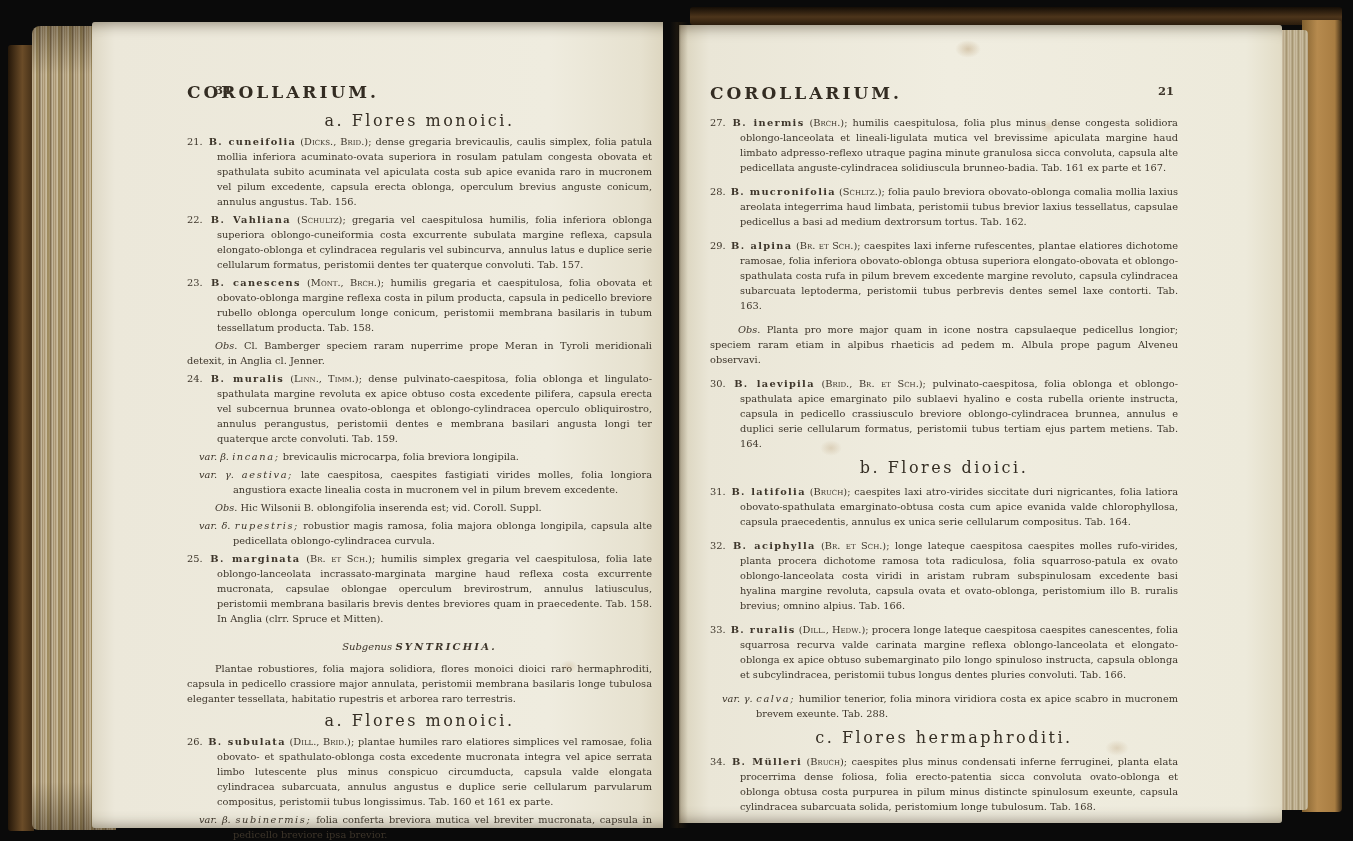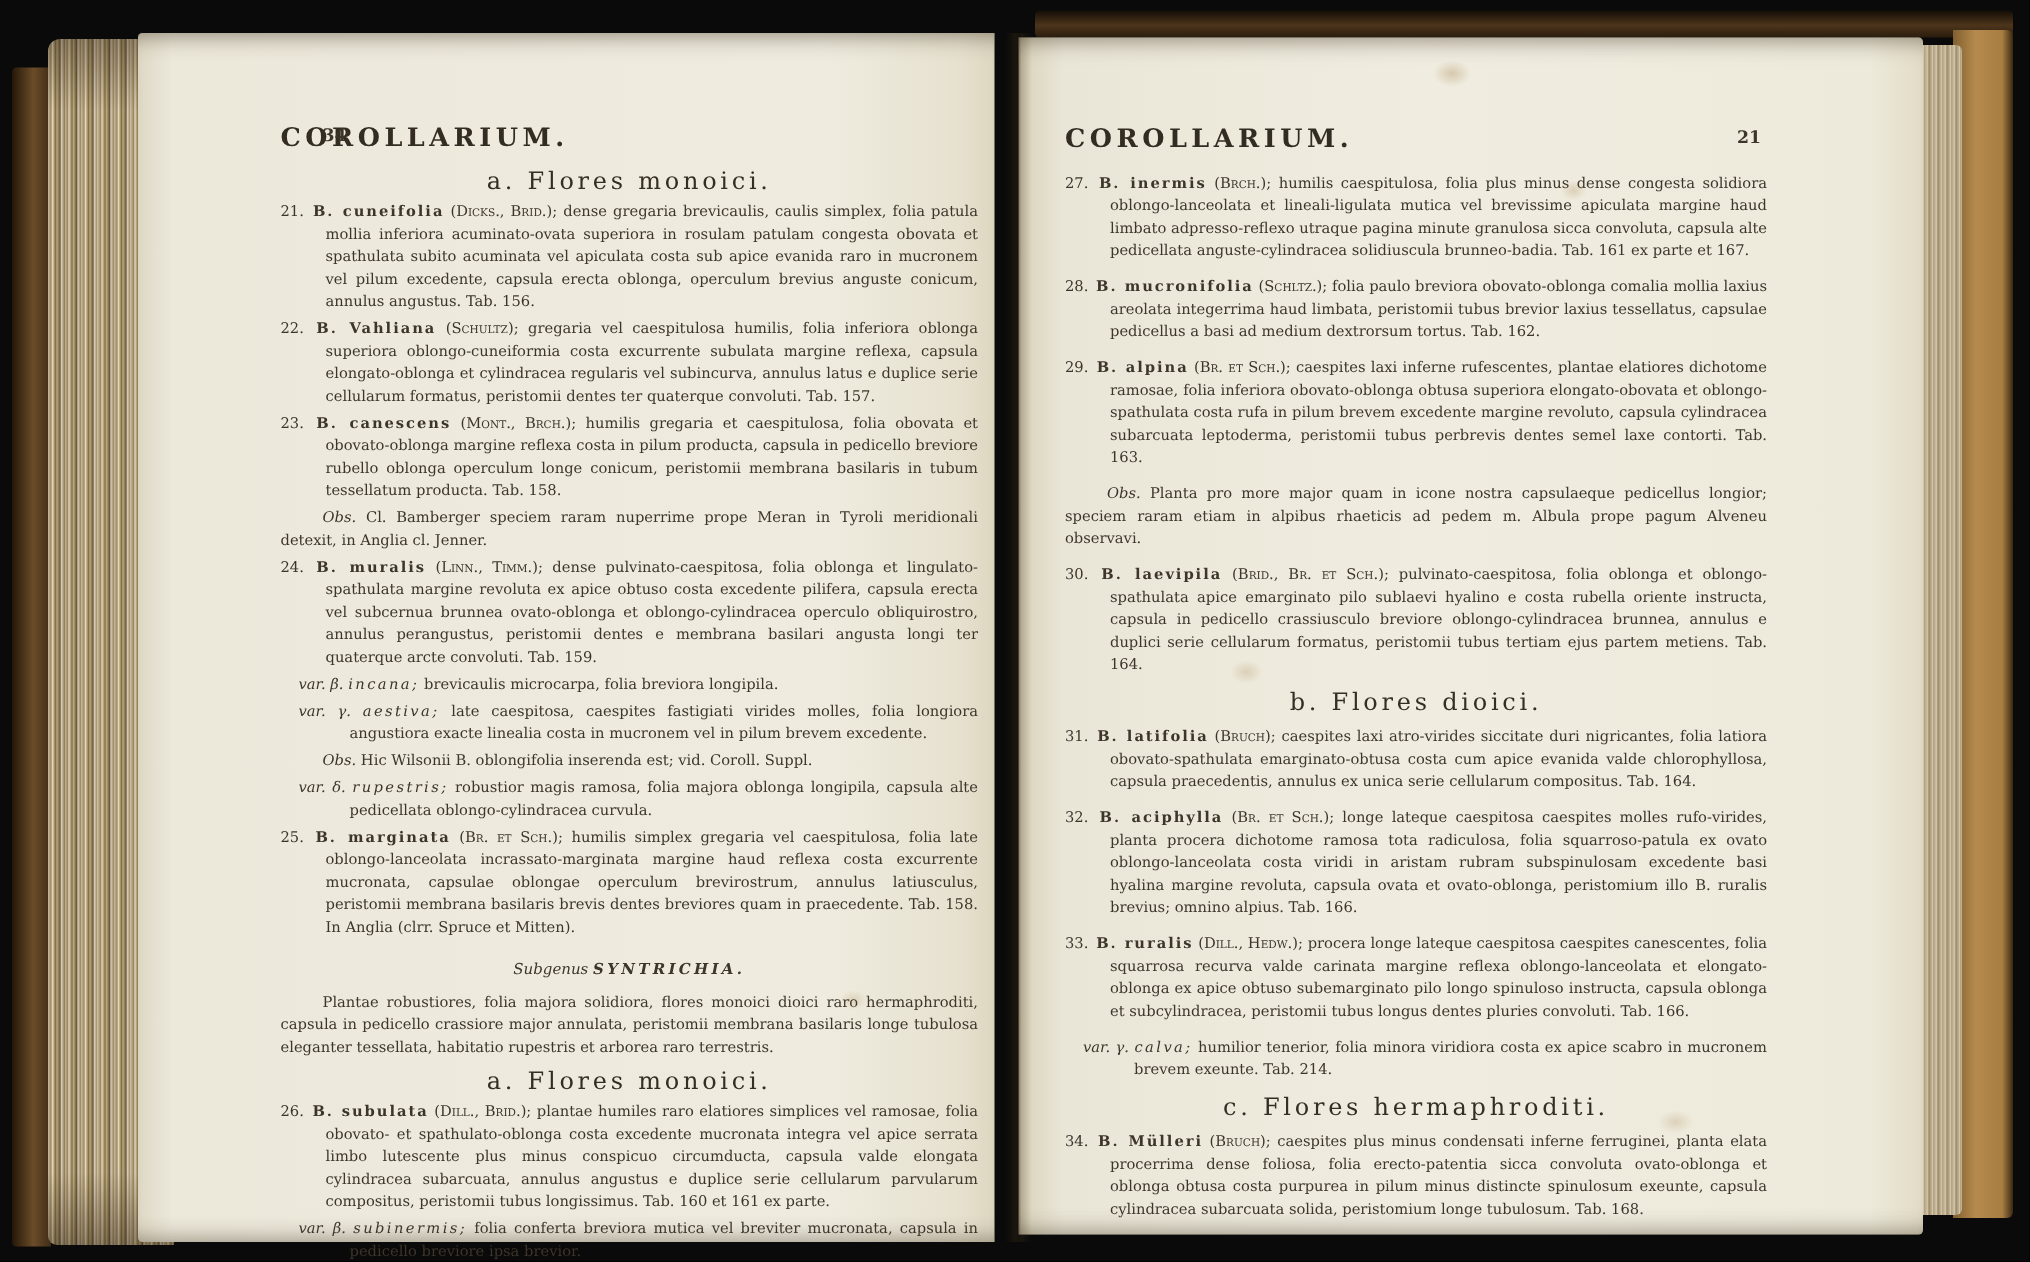--- a/index.html
+++ b/index.html
@@ -145,21 +145,21 @@
     <div class="text-col">
         <p class="entry species"><span class="sp-num">27.</span> <span class="sp-name">B. inermis</span> <span class="sc">(Brch.);</span> <span>humilis caespitulosa, folia plus minus dense congesta solidiora oblongo-lanceolata et lineali-ligulata mutica vel brevissime apiculata margine haud limbato adpresso-reflexo utraque pagina minute granulosa sicca convoluta, capsula alte pedicellata anguste-cylindracea solidiuscula brunneo-badia.  Tab. 161 ex parte et 167.</span></p>
         <p class="entry species"><span class="sp-num">28.</span> <span class="sp-name">B. mucronifolia</span> <span class="sc">(Schltz.);</span> <span>folia paulo breviora obovato-oblonga comalia mollia laxius areolata integerrima haud limbata, peristomii tubus brevior laxius tessellatus, capsulae pedicellus a basi ad medium dextrorsum tortus.  Tab. 162.</span></p>
         <p class="entry species"><span class="sp-num">29.</span> <span class="sp-name">B. alpina</span> <span class="sc">(Br. et Sch.);</span> <span>caespites laxi inferne rufescentes, plantae elatiores dichotome ramosae, folia inferiora obovato-oblonga obtusa superiora elongato-obovata et oblongo-spathulata costa rufa in pilum brevem excedente margine revoluto, capsula cylindracea subarcuata leptoderma, peristomii tubus perbrevis dentes semel laxe contorti.  Tab. 163.</span></p>
         <p class="entry obs"><span class="obs-label">Obs.</span> <span>Planta pro more major quam in icone nostra capsulaeque pedicellus longior; speciem raram etiam in alpibus rhaeticis ad pedem m. Albula prope pagum Alveneu observavi.</span></p>
         <p class="entry species"><span class="sp-num">30.</span> <span class="sp-name">B. laevipila</span> <span class="sc">(Brid., Br. et Sch.);</span> <span>pulvinato-caespitosa, folia oblonga et oblongo-spathulata apice emarginato pilo sublaevi hyalino e costa rubella oriente instructa, capsula in pedicello crassiusculo breviore oblongo-cylindracea brunnea, annulus e duplici serie cellularum formatus, peristomii tubus tertiam ejus partem metiens.  Tab. 164.</span></p>
         <p class="entry sect-heading"><span>b. Flores dioici.</span></p>
         <p class="entry species"><span class="sp-num">31.</span> <span class="sp-name">B. latifolia</span> <span class="sc">(Bruch);</span> <span>caespites laxi atro-virides siccitate duri nigricantes, folia latiora obovato-spathulata emarginato-obtusa costa cum apice evanida valde chlorophyllosa, capsula praecedentis, annulus ex unica serie cellularum compositus.  Tab. 164.</span></p>
         <p class="entry species"><span class="sp-num">32.</span> <span class="sp-name">B. aciphylla</span> <span class="sc">(Br. et Sch.);</span> <span>longe lateque caespitosa caespites molles rufo-virides, planta procera dichotome ramosa tota radiculosa, folia squarroso-patula ex ovato oblongo-lanceolata costa viridi in aristam rubram subspinulosam excedente basi hyalina margine revoluta, capsula ovata et ovato-oblonga, peristomium illo B. ruralis brevius; omnino alpius.  Tab. 166.</span></p>
         <p class="entry species"><span class="sp-num">33.</span> <span class="sp-name">B. ruralis</span> <span class="sc">(Dill., Hedw.);</span> <span>procera longe lateque caespitosa caespites canescentes, folia squarrosa recurva valde carinata margine reflexa oblongo-lanceolata et elongato-oblonga ex apice obtuso subemarginato pilo longo spinuloso instructa, capsula oblonga et subcylindracea, peristomii tubus longus dentes pluries convoluti.  Tab. 166.</span></p>
-        <p class="entry var"><span class="var-prefix">var. γ.</span> <span class="var-name">calva;</span> <span>humilior tenerior, folia minora viridiora costa ex apice scabro in mucronem brevem exeunte.  Tab. 214.</span></p>
+        <p class="entry var"><span class="var-prefix">var. γ.</span> <span class="var-name">calva;</span> <span>humilior tenerior, folia minora viridiora costa ex apice scabro in mucronem brevem exeunte.  Tab. 288.</span></p>
         <p class="entry sect-heading"><span>c. Flores hermaphroditi.</span></p>
         <p class="entry species"><span class="sp-num">34.</span> <span class="sp-name">B. Mülleri</span> <span class="sc">(Bruch);</span> <span>caespites plus minus condensati inferne ferruginei, planta elata procerrima dense foliosa, folia erecto-patentia sicca convoluta ovato-oblonga et oblonga obtusa costa purpurea in pilum minus distincte spinulosum exeunte, capsula cylindracea subarcuata solida, peristomium longe tubulosum.  Tab. 168.</span></p>
       </div>
   </div>
 
   <div class="gutter"></div>
 
   <div class="spot" style="left:955px;top:40px;width:26px;height:18px;background:radial-gradient(rgba(150,105,45,.28),rgba(150,105,45,0) 70%);"></div>
   <div class="spot" style="left:1040px;top:120px;width:18px;height:14px;background:radial-gradient(rgba(150,105,45,.22),rgba(150,105,45,0) 70%);"></div>
   <div class="spot" style="left:820px;top:440px;width:22px;height:16px;background:radial-gradient(rgba(150,105,45,.2),rgba(150,105,45,0) 70%);"></div>

